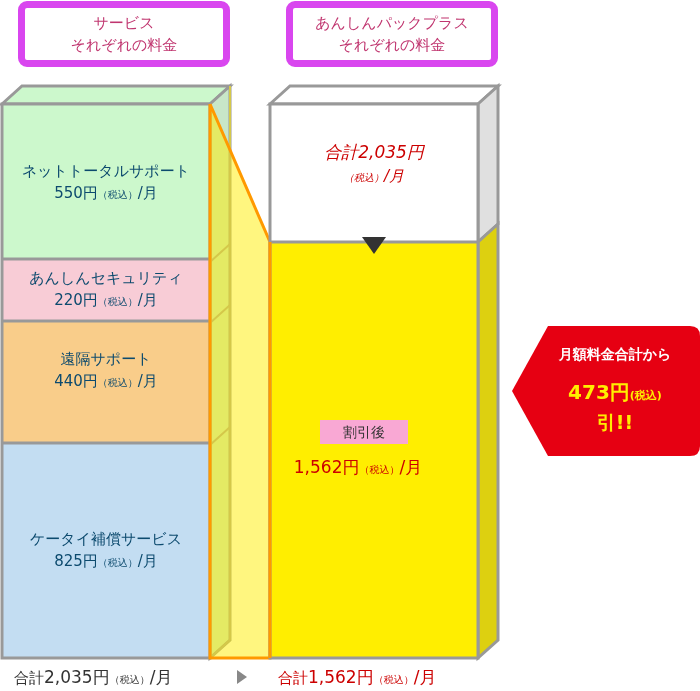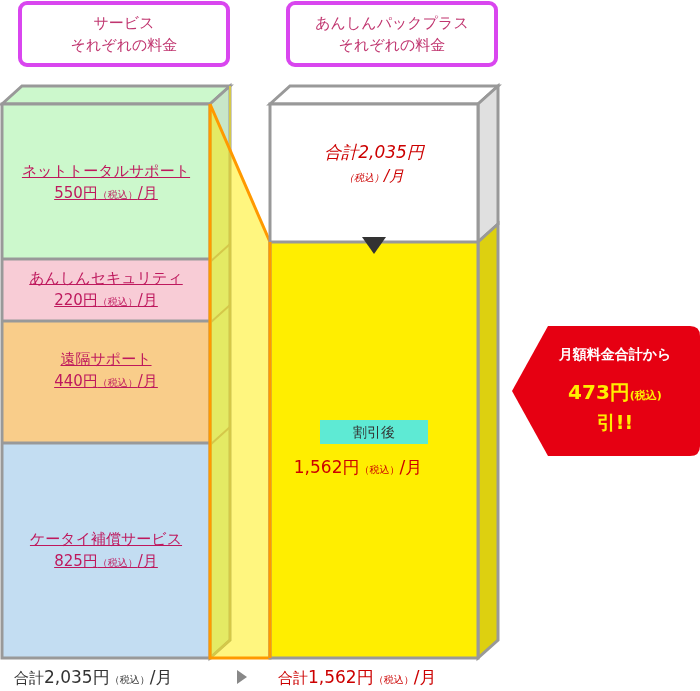--- a/index.html
+++ b/index.html
@@ -1,26 +1,26 @@
 <!DOCTYPE html>
 <html><head>
 <meta charset="utf-8">
 <style>
   html, body { margin:0; padding:0; background:#ffffff; }
   body { width:700px; height:691px; position:relative; overflow:hidden;
          font-family:"DejaVu Sans","Liberation Sans",sans-serif; }
   .abs { position:absolute; }
-  .header-box { position:absolute; top:1px; height:66px; border:4px solid #d946ef; border-radius:9px;
+  .header-box { position:absolute; top:1px; height:66px; border:7px solid #d946ef; border-radius:9px;
                 background:#fff; box-sizing:border-box; color:#c0356f; font-size:15px; line-height:22px;
                 text-align:center; display:flex; flex-direction:column; justify-content:center; }
   svg.geo { position:absolute; left:0; top:0; }
-  .seg-label { position:absolute; left:2px; width:208px; text-align:center; color:#be185d; font-size:15px; line-height:22px;text-decoration:underline; }
+  .seg-label { position:absolute; left:2px; width:208px; text-align:center; color:#0c4a6e; font-size:15px; line-height:22px; }
   .small { font-size:10px; }
   .red { color:#cc0000; }
-  .tag { position:absolute; left:320px; top:420px; width:108px; height:24px; background:#5eead4;
+  .tag { position:absolute; left:320px; top:420px; width:88px; height:24px; background:#f9a8d4;
          text-align:center; font-size:14px; line-height:24px; color:#333; }
   .badge-text { position:absolute; left:530px; width:170px; text-align:center; font-weight:bold; }
 </style>
 </head>
 <body>
 
 <div class="header-box" style="left:18px; width:212px;">
   <div>サービス</div>
   <div>それぞれの料金</div>
 </div>

